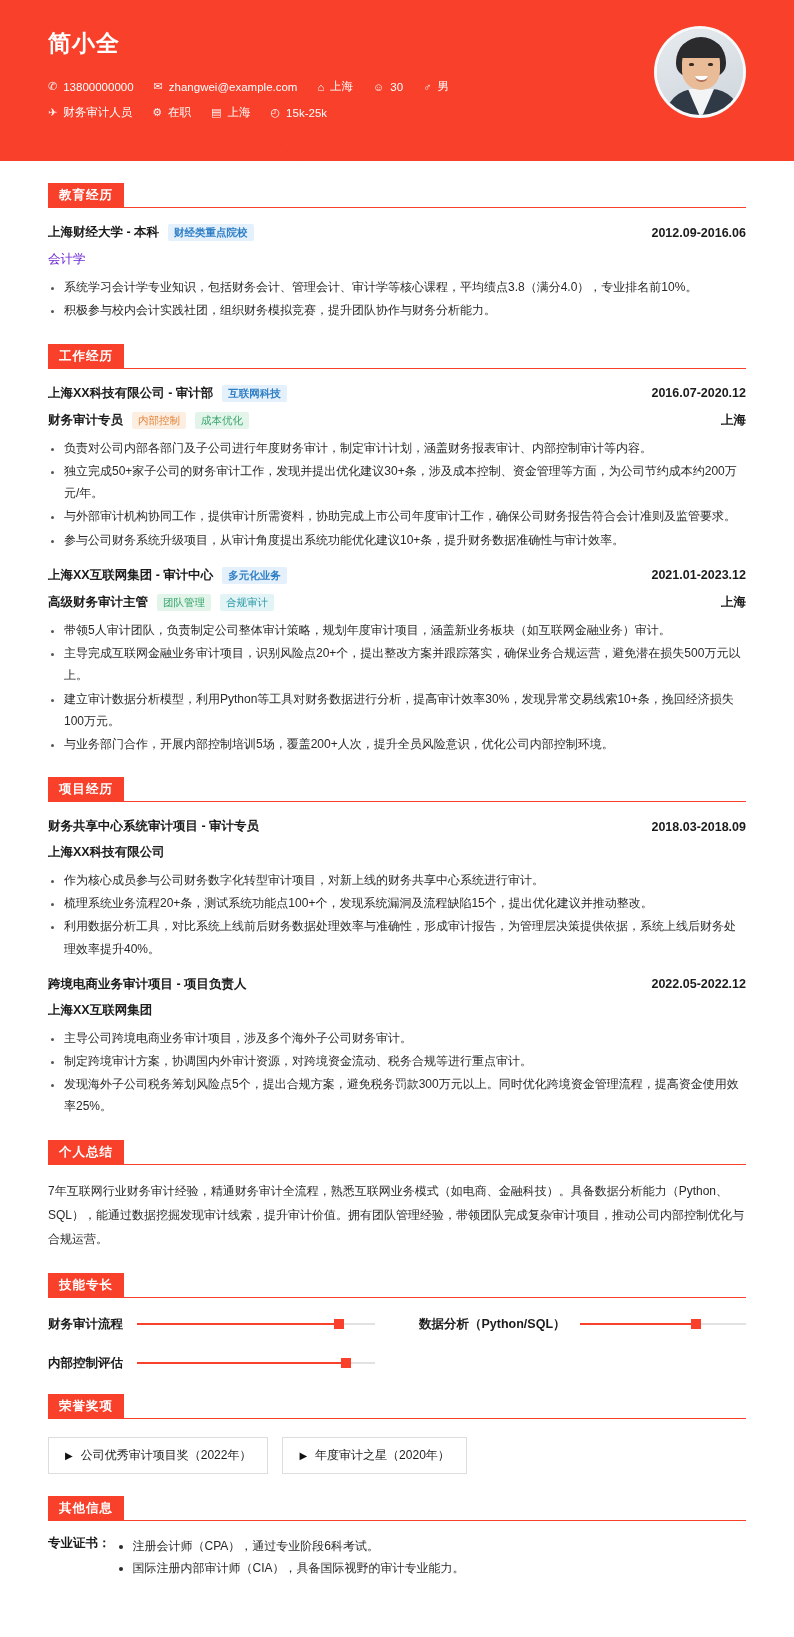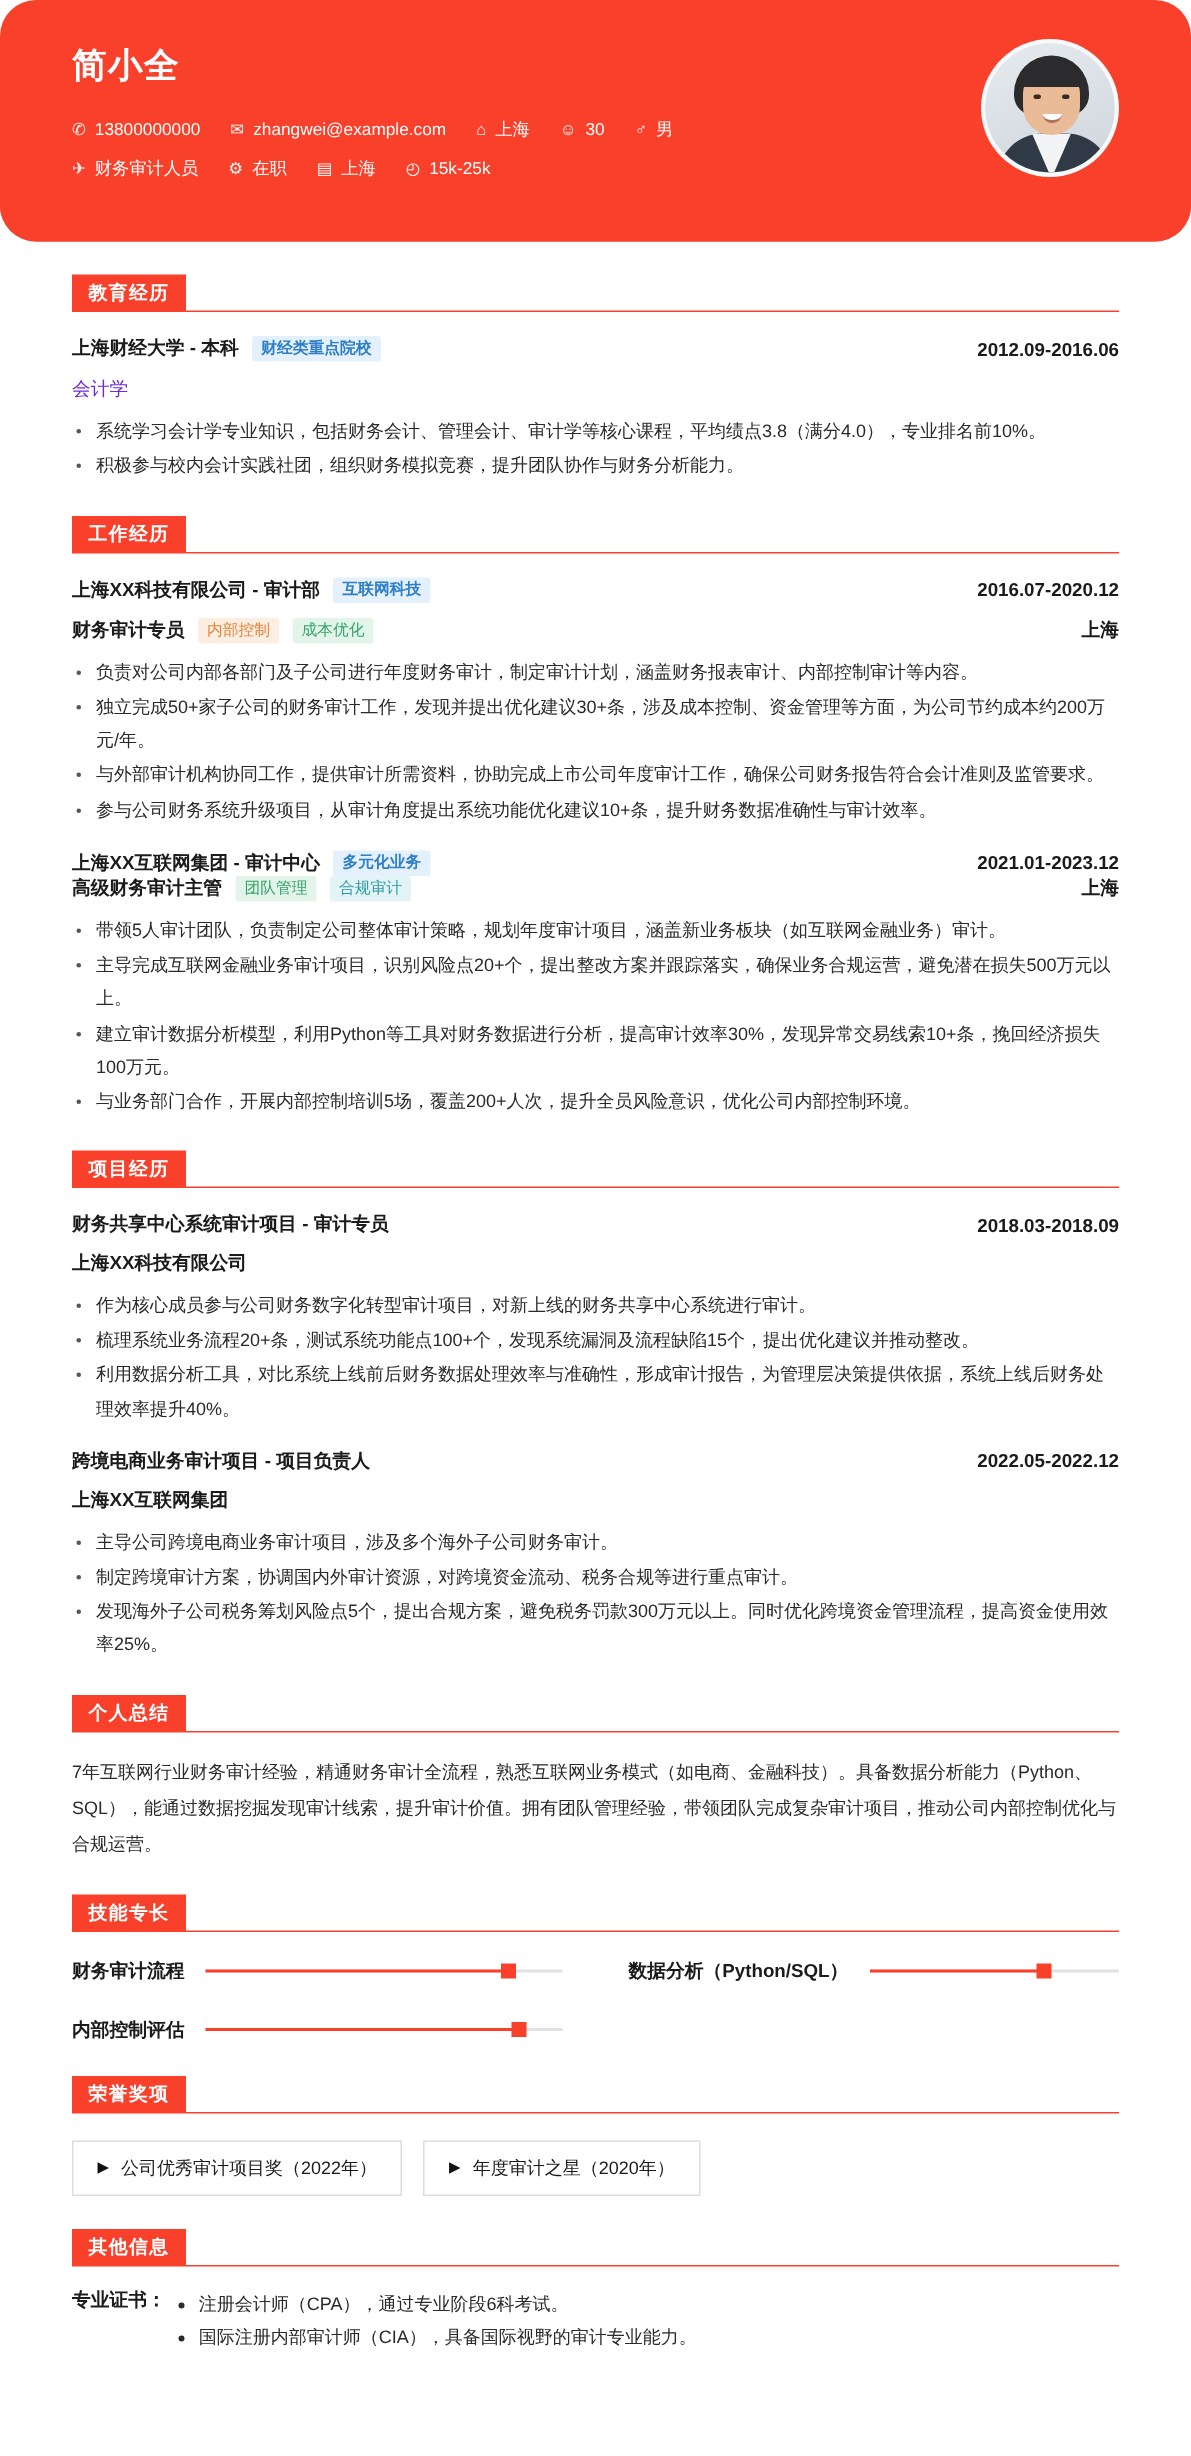--- a/index.html
+++ b/index.html
@@ -14,21 +14,20 @@
   .page { width: 794px; position: relative; }
 
   
   .header {
     position: relative;
     background: #f8402b;
     color: #fff;
     padding: 24px 40px 30px 48px;
     min-height: 146px;
     overflow: hidden;
-    border-radius: 24px;
   }
   .header-inner { display:flex; justify-content: space-between; align-items:flex-start; }
   .hdr-left { padding-top: 4px; }
   .hdr-name {
     font-size: 23px;
     font-weight: bold;
     letter-spacing: 1px;
     margin-bottom: 20px;
   }
   .hdr-row {
@@ -249,21 +248,21 @@
             </ul>
           </div>
           <div class="blk">
             <div class="line-row">
               <div class="l-left">
                 <span class="b-title">上海XX互联网集团 - 审计中心</span>
                 <span class="tag blue">多元化业务</span>
               </div>
               <span class="b-date">2021.01-2023.12</span>
             </div>
-            <div class="line-row" style="margin-top: 0;">
+            <div class="line-row" style="margin-top: 10px;">
               <div class="l-left">
                 <span class="b-title">高级财务审计主管</span>
                 <span class="tag grn">团队管理</span>
                 <span class="tag cyan">合规审计</span>
               </div>
               <span class="b-date">上海</span>
             </div>
             <ul class="bul">
               <li>带领5人审计团队，负责制定公司整体审计策略，规划年度审计项目，涵盖新业务板块（如互联网金融业务）审计。</li>
               <li>主导完成互联网金融业务审计项目，识别风险点20+个，提出整改方案并跟踪落实，确保业务合规运营，避免潜在损失500万元以上。</li>

